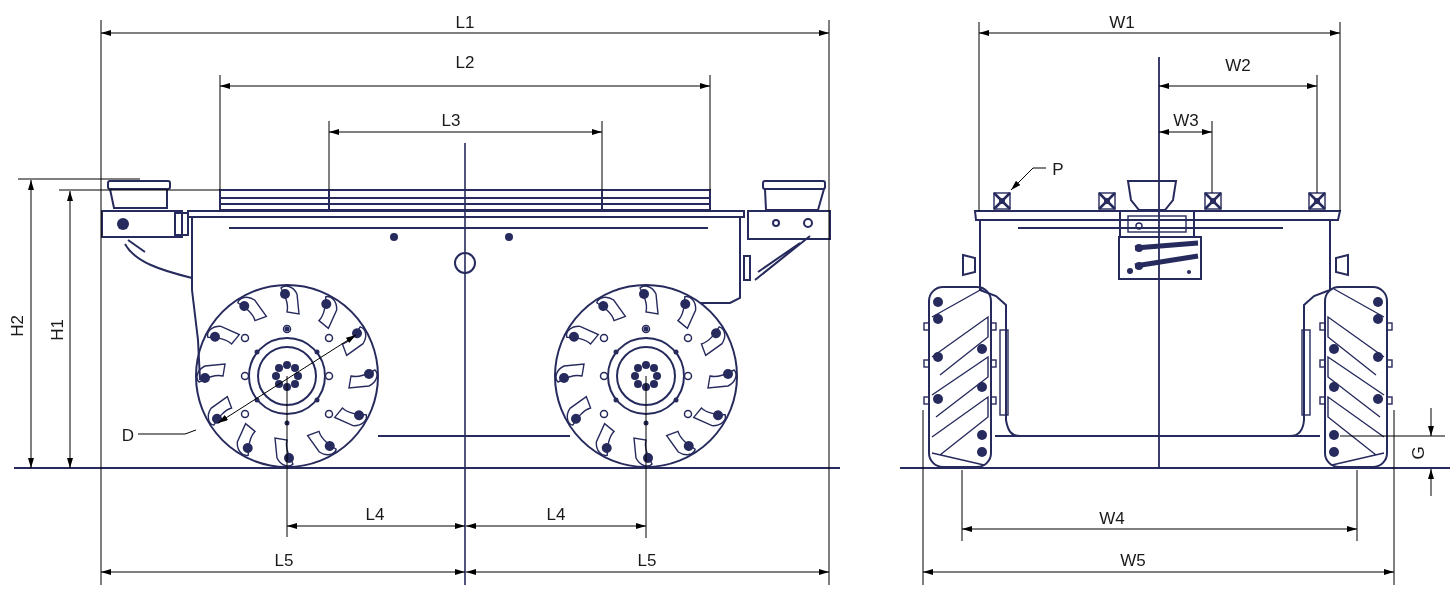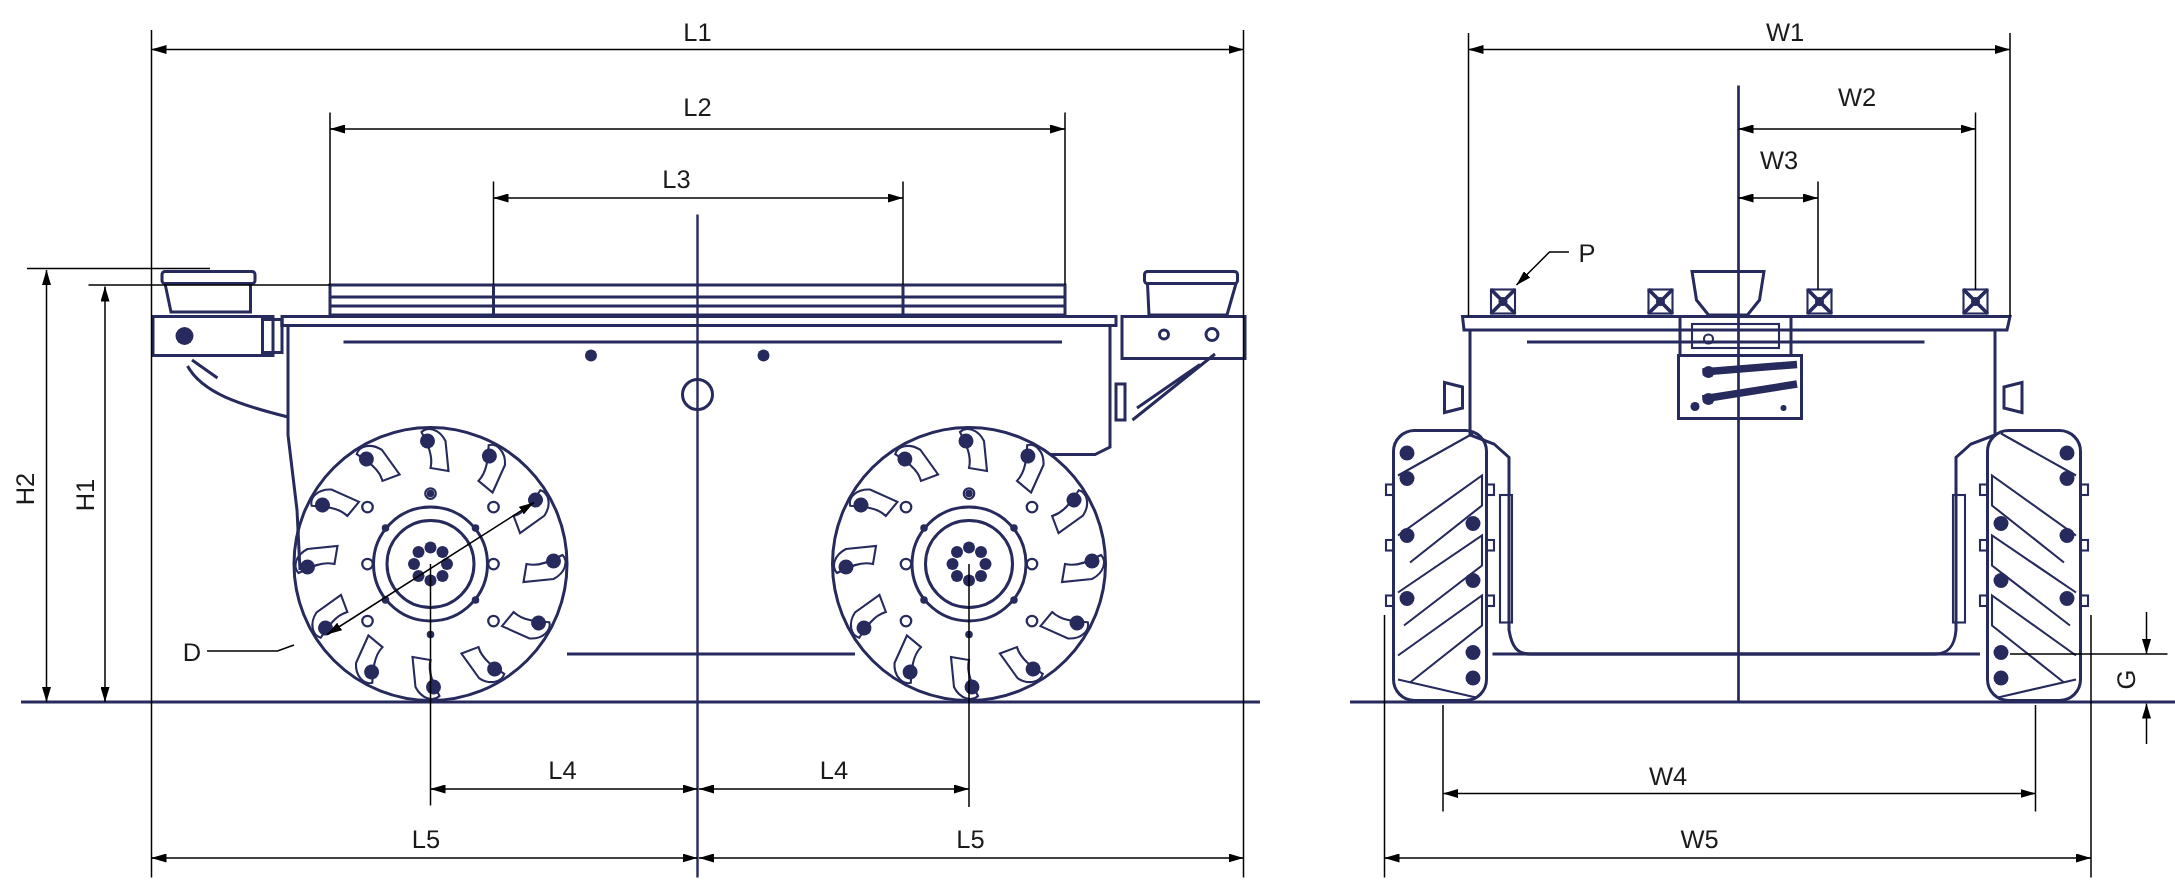--- a/index.html
+++ b/index.html
@@ -216,29 +216,29 @@
     <line x1="1394" y1="410" x2="1394" y2="585" class="dim"></line>
     <line x1="923" y1="572" x2="1394" y2="572" class="dim" marker-start="url(#a)" marker-end="url(#a)"></line>
 
     <line x1="1340" y1="436" x2="1445" y2="436" class="dim"></line>
     <line x1="1431" y1="408" x2="1431" y2="436" class="dim" marker-end="url(#a)"></line>
     <line x1="1431" y1="496" x2="1431" y2="469" class="dim" marker-end="url(#a)"></line>
   </g>
 </svg>
 
 <span class="lbl" style="left:465px;top:22px">L1</span>
-<span class="lbl" style="left:465px;top:72px">L2</span>
+<span class="lbl" style="left:465px;top:62px">L2</span>
 <span class="lbl" style="left:451px;top:120px">L3</span>
 <span class="lbl rot" style="left:17px;top:326px">H2</span>
 <span class="lbl rot" style="left:57px;top:330px">H1</span>
 <span class="lbl" style="left:128px;top:435px">D</span>
 <span class="lbl" style="left:375px;top:514px">L4</span>
 <span class="lbl" style="left:556px;top:514px">L4</span>
 <span class="lbl" style="left:284px;top:560px">L5</span>
 <span class="lbl" style="left:647px;top:560px">L5</span>
-<span class="lbl" style="left:1190px;top:22px">W1</span>
+<span class="lbl" style="left:1122px;top:22px">W1</span>
 <span class="lbl" style="left:1238px;top:65px">W2</span>
-<span class="lbl" style="left:1186px;top:107px">W3</span>
+<span class="lbl" style="left:1186px;top:120px">W3</span>
 <span class="lbl" style="left:1058px;top:169px">P</span>
 <span class="lbl" style="left:1112px;top:518px">W4</span>
 <span class="lbl" style="left:1133px;top:560px">W5</span>
 <span class="lbl rot" style="left:1418px;top:453px">G</span>
 </div>
 
 </body></html>

